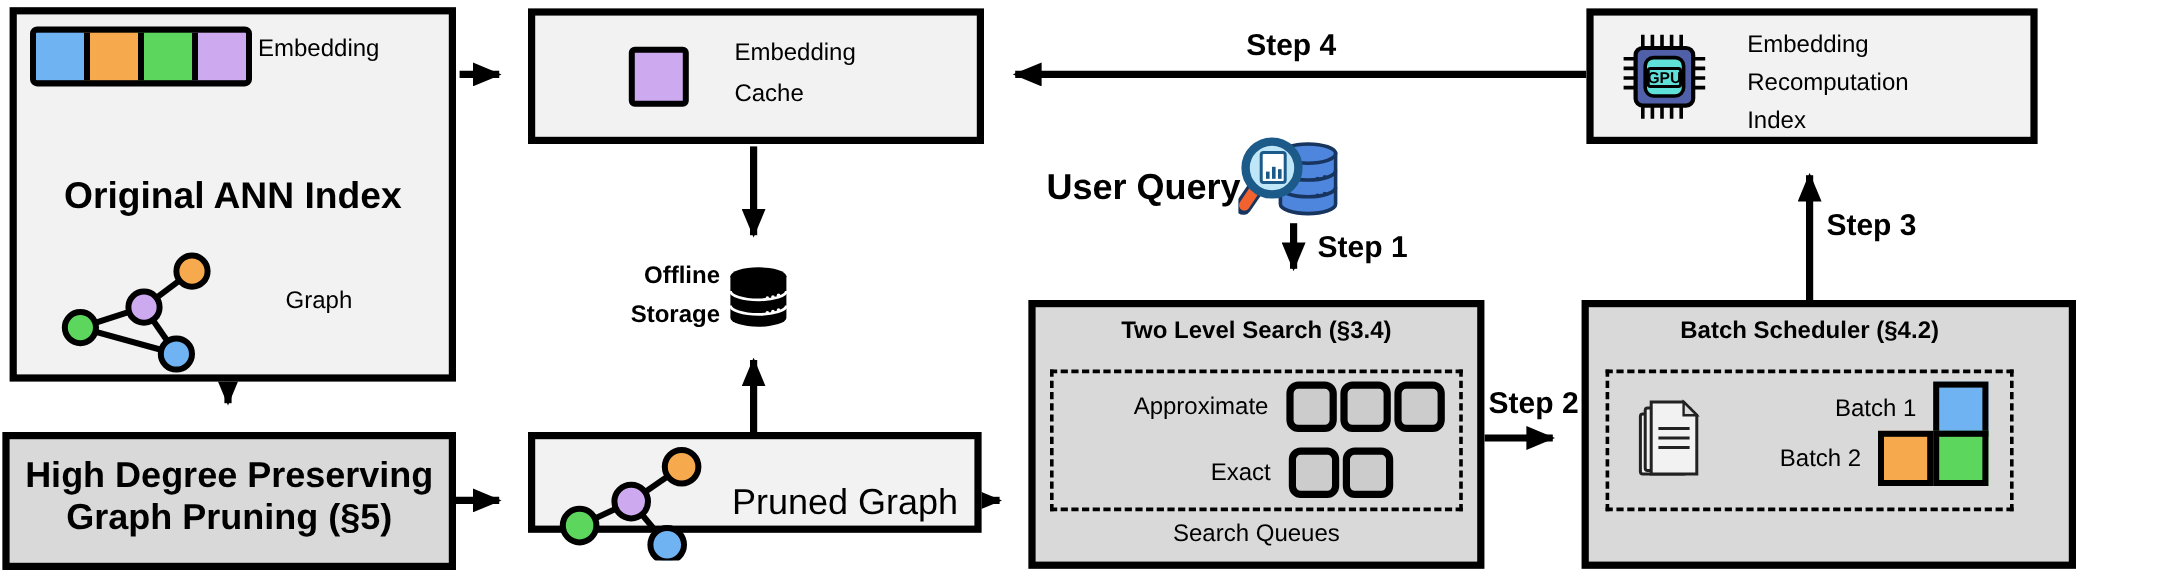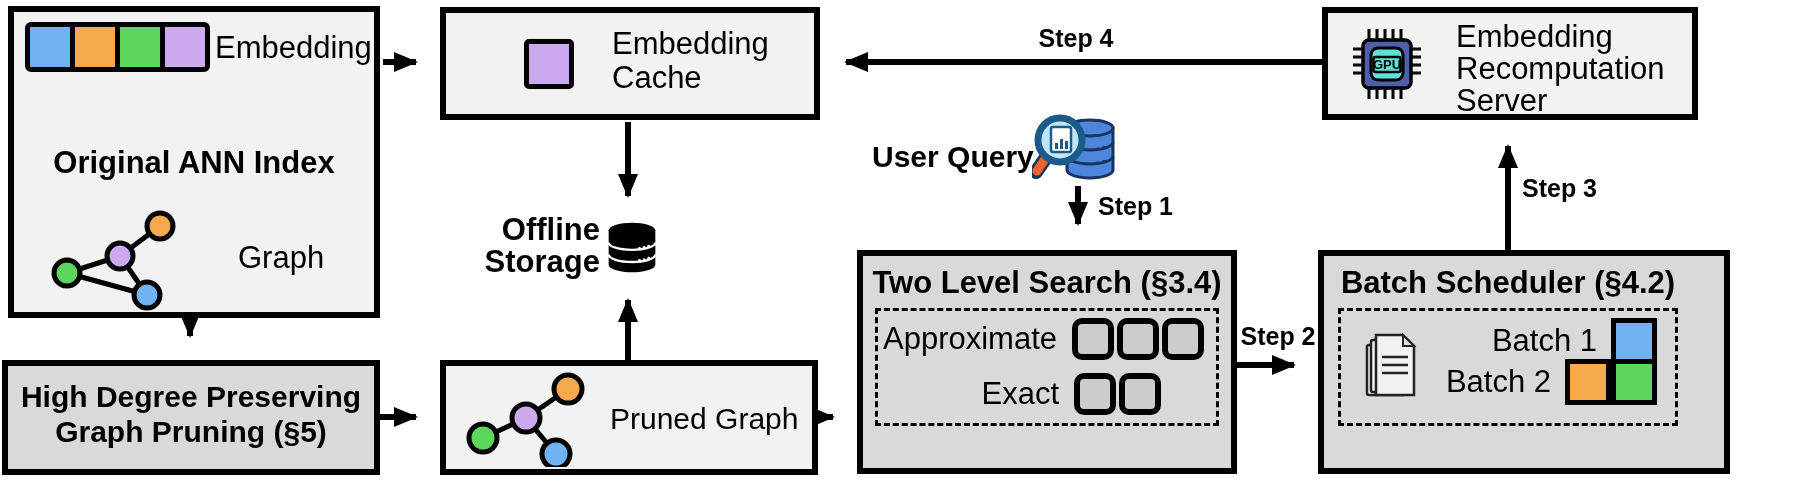--- a/index.html
+++ b/index.html
@@ -2,21 +2,21 @@
 <html style="--blue: #6fb3f3; --orange: #f7a94d; --green: #5cd65c; --purple: #cda9f0; --box-light: #f2f2f2; --box-dark: #d9d9d9; --queue-fill: #cccccc; --gpu-chip: #4f5fa8; --gpu-core: #5fe0d8; --db-blue: #4f86dd; --db-dark: #17355e; --lens: #bfe6f7; --handle: #f2622e;"><head>
 <meta charset="utf-8">
 <style>
   html,body{margin:0;padding:0;background:#fff;}
   #canvas{position:relative;width:1817px;height:481px;background:#fff;
           font-family:"Liberation Sans",sans-serif;color:#000;overflow:hidden;}
   .box{position:absolute;border:6px solid #000;box-sizing:border-box;}
   .light{background:var(--box-light);}
   .dark{background:var(--box-dark);}
   .abs{position:absolute;}
-  .lbl{font-size:31px;line-height:1.15;white-space:nowrap;}
+  .lbl{font-size:20px;line-height:1.15;white-space:nowrap;}
   .bold{font-weight:bold;}
   .step{position:absolute;font-size:25px;font-weight:bold;white-space:nowrap;}
   .center{text-align:center;}
   
   .strip{display:flex;border:5px solid #000;border-radius:6px;overflow:hidden;background:#000;}
   .cell{width:40px;height:40px;}
   .cell + .cell{border-left:5px solid #000;}
   .c-blue{background:var(--blue);}  .c-orange{background:var(--orange);}
   .c-green{background:var(--green);}.c-purple{background:var(--purple);}
   
@@ -106,21 +106,21 @@
     <path d="M5,22 a25,8 0 0 0 50,0" fill="none" stroke="#fff" stroke-width="2.5"></path>
     <path d="M5,35 a25,8 0 0 0 50,0" fill="none" stroke="#fff" stroke-width="2.5"></path>
     <circle cx="38" cy="28.5" r="1.6" fill="#fff"></circle>
       <circle cx="43" cy="27.5" r="1.6" fill="#fff"></circle>
       <circle cx="48" cy="26" r="1.6" fill="#fff"></circle>
     <circle cx="38" cy="41.5" r="1.6" fill="#fff"></circle>
       <circle cx="43" cy="40.5" r="1.6" fill="#fff"></circle>
       <circle cx="48" cy="39" r="1.6" fill="#fff"></circle>
   </svg>
 
-  <div class="box light" style="left:440px;top:360px;width:378px;height:115px;">
+  <div class="box light" style="left:440px;top:360px;width:378px;height:84px;">
     <svg class="abs" style="left:18px;top:1px;" width="140" height="100" viewBox="0 0 140 100">
       <line class="edge" x1="62" y1="51" x2="104" y2="22"></line>
       <line class="edge" x1="62" y1="51" x2="19" y2="71"></line>
       <line class="edge" x1="62" y1="51" x2="92" y2="87"></line>
       <circle class="node n-orange" cx="104" cy="22" r="14"></circle>
       <circle class="node n-purple" cx="62" cy="51" r="14"></circle>
       <circle class="node n-green" cx="19" cy="71" r="14"></circle>
       <circle class="node n-blue" cx="92" cy="87" r="14"></circle>
     </svg>
     <div class="abs lbl" style="left:164px;top:36px;font-size:30px;">Pruned Graph</div>
@@ -154,20 +154,21 @@
         <span class="qsq"></span>
         <span class="qsq"></span>
         <span class="qsq"></span>
       </div>
       <div class="qrow abs" style="left:0;top:62px;width:283px;">
         <span class="lbl" style="margin-right:12px;">Exact</span>
         <span class="qsq"></span>
         <span class="qsq"></span>
       </div>
     </div>
+    <div class="abs lbl center" style="left:0;top:178px;width:368px;">Search Queues</div>
   </div>
 
   <div class="step center" style="left:1238px;top:322px;width:80px;">Step 2</div>
 
   <div class="box dark" style="left:1318px;top:250px;width:412px;height:224px;">
     <div class="abs lbl bold center" style="left:0;top:9px;width:368px;">Batch Scheduler (§4.2)</div>
     <div class="dashed" style="left:14px;top:52px;width:340px;height:118px;">
       <svg class="abs" style="left:22px;top:22px;" width="58" height="68" viewBox="0 0 58 68">
         <rect x="4" y="12" width="38" height="50" rx="2" fill="#f2f2f2" stroke="#222" stroke-width="2.5"></rect>
         <rect x="8" y="7" width="38" height="52" rx="2" fill="#f2f2f2" stroke="#222" stroke-width="2.5"></rect>
@@ -216,19 +217,19 @@
           <line x1="59" y1="46" x2="69" y2="46"></line>
       </g>
       <rect x="11" y="13" width="48" height="48" rx="6" fill="var(--gpu-chip)" stroke="#000" stroke-width="3.5"></rect>
       <rect x="19" y="21" width="32" height="32" rx="7" fill="var(--gpu-core)" stroke="#000" stroke-width="3"></rect>
       <rect x="21.5" y="30" width="27" height="15" rx="2" fill="none" stroke="#000" stroke-width="2.5"></rect>
       <text x="35" y="42" text-anchor="middle" font-size="13" font-weight="bold" font-family="Liberation Sans, sans-serif" fill="#000">GPU</text>
     </svg>
     <div class="abs lbl" style="left:128px;top:8px;line-height:32px;">
       <div>Embedding</div>
       <div>Recomputation</div>
-      <div>Server</div>
+      <div>Index</div>
     </div>
   </div>
 
   <div class="step center" style="left:1026px;top:24px;width:100px;">Step 4</div>
 
 </div>
 
 </body></html>

